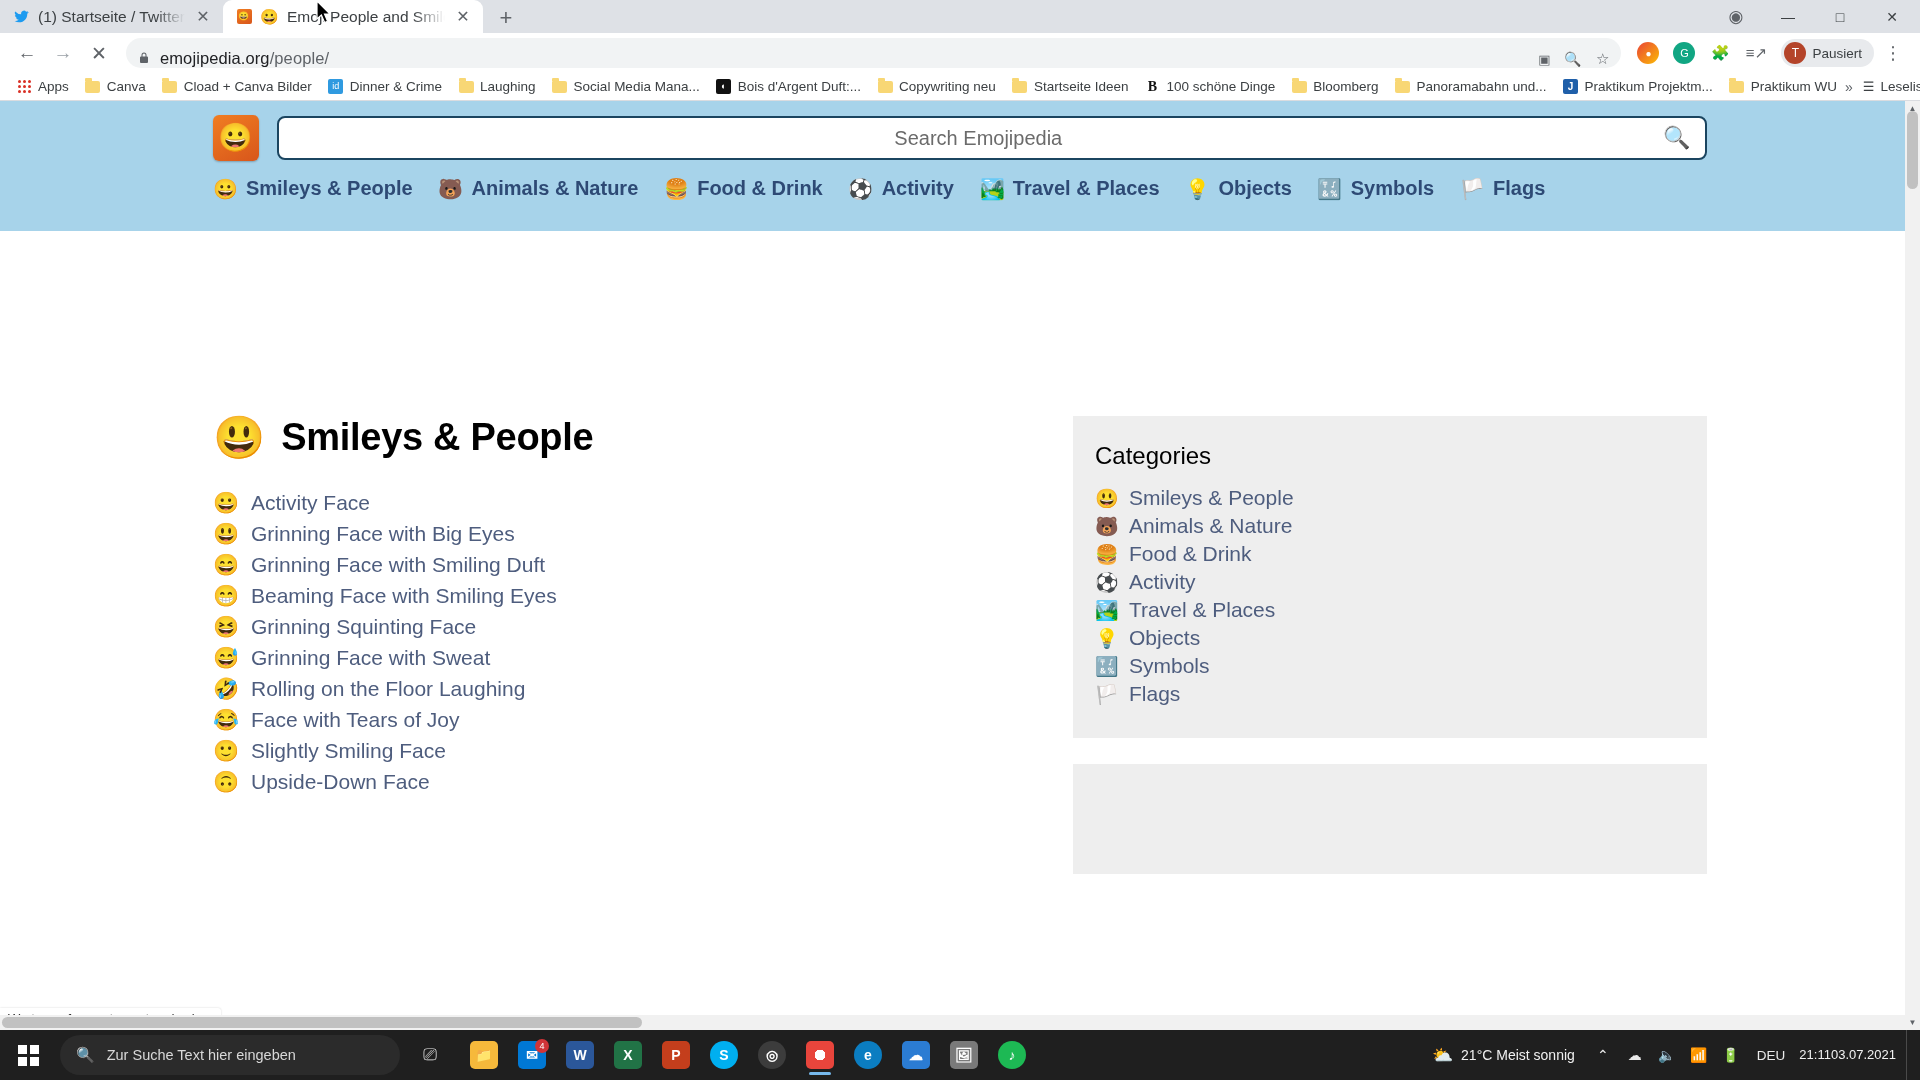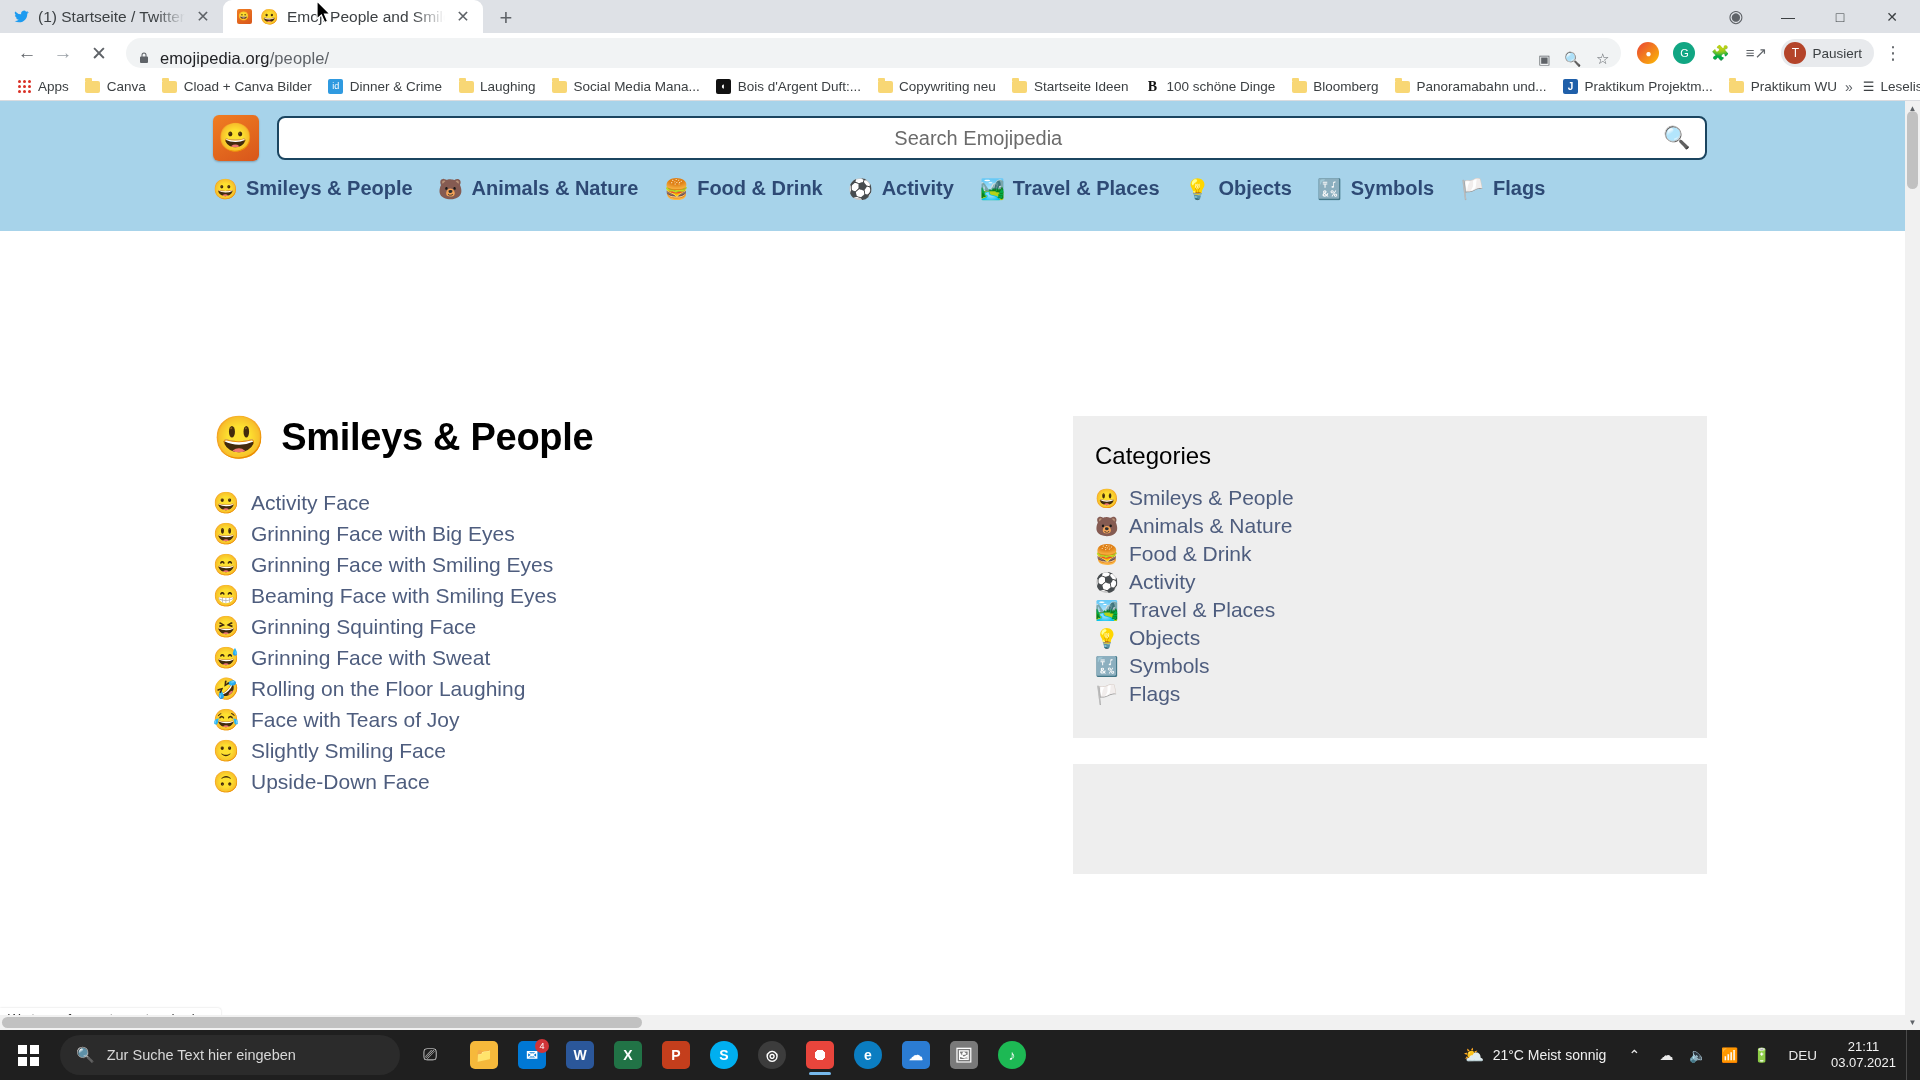--- a/index.html
+++ b/index.html
@@ -161,21 +161,21 @@
   .badge {
     position:absolute; top:6px; right:3px; background:#d13438; color:#fff; font-size:9px;
     min-width:14px; height:14px; border-radius:7px; display:flex;align-items:center;justify-content:center;padding:0 3px;
   }
   .tray { margin-left:auto; display:flex; align-items:center; gap: 0; padding-right: 6px; }
   .weather { display:flex; align-items:center; gap:8px; padding: 0 12px; }
   .weather .w-ico { font-size:17px; }
   .weather .w-txt { font-size:14px; color:#f0f0f0; white-space:nowrap; }
   .tray-ico { width:32px; height:50px; display:flex; align-items:center; justify-content:center; font-size:14px; color:#eaeaea;}
   .tray-lang { font-size:13.5px; color:#eaeaea; padding: 0 10px; }
-  .clock { display:flex; flex-direction:column; align-items:center; justify-content:center; padding: 0 10px 0 4px; line-height:1.25;}
+  .clock { display:flex; align-items:center; justify-content:center; padding: 0 10px 0 4px; line-height:1.25;}
   .clock div { font-size: 13px; color:#f2f2f2; }
   .showdesk { width:8px; height:50px; border-left:1px solid #4a4a4a; }
 
   .cursor { position:absolute; z-index:60; pointer-events:none; }
 </style>
 </head>
 <body>
 
 <div class="browser">
 
@@ -412,21 +412,21 @@
           <li>
               <span class="el-ico">😀</span>
               <a href="#">Activity Face</a>
             </li>
           <li>
               <span class="el-ico">😃</span>
               <a href="#">Grinning Face with Big Eyes</a>
             </li>
           <li>
               <span class="el-ico">😄</span>
-              <a href="#">Grinning Face with Smiling Eyes</a>
+              <a href="#">Grinning Face with Smiling Duft</a>
             </li>
           <li>
               <span class="el-ico">😁</span>
               <a href="#">Beaming Face with Smiling Eyes</a>
             </li>
           <li>
               <span class="el-ico">😆</span>
               <a href="#">Grinning Squinting Face</a>
             </li>
           <li>

